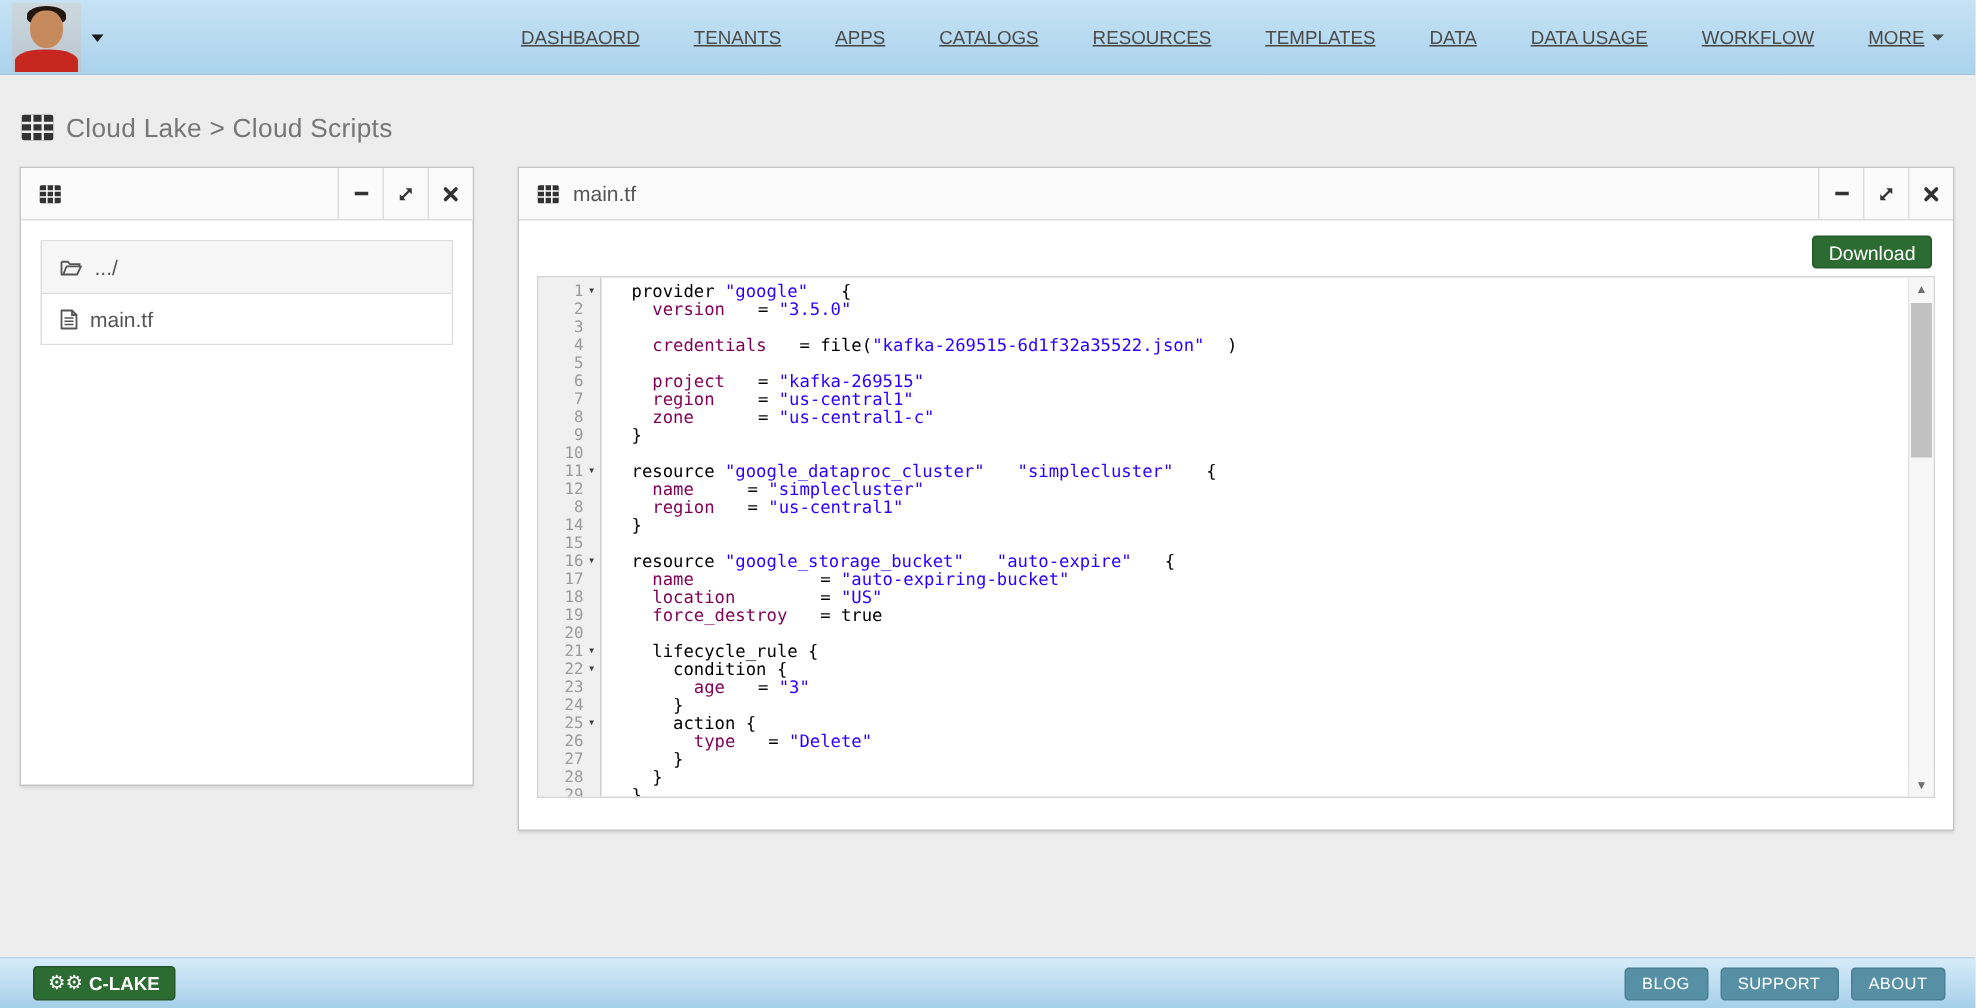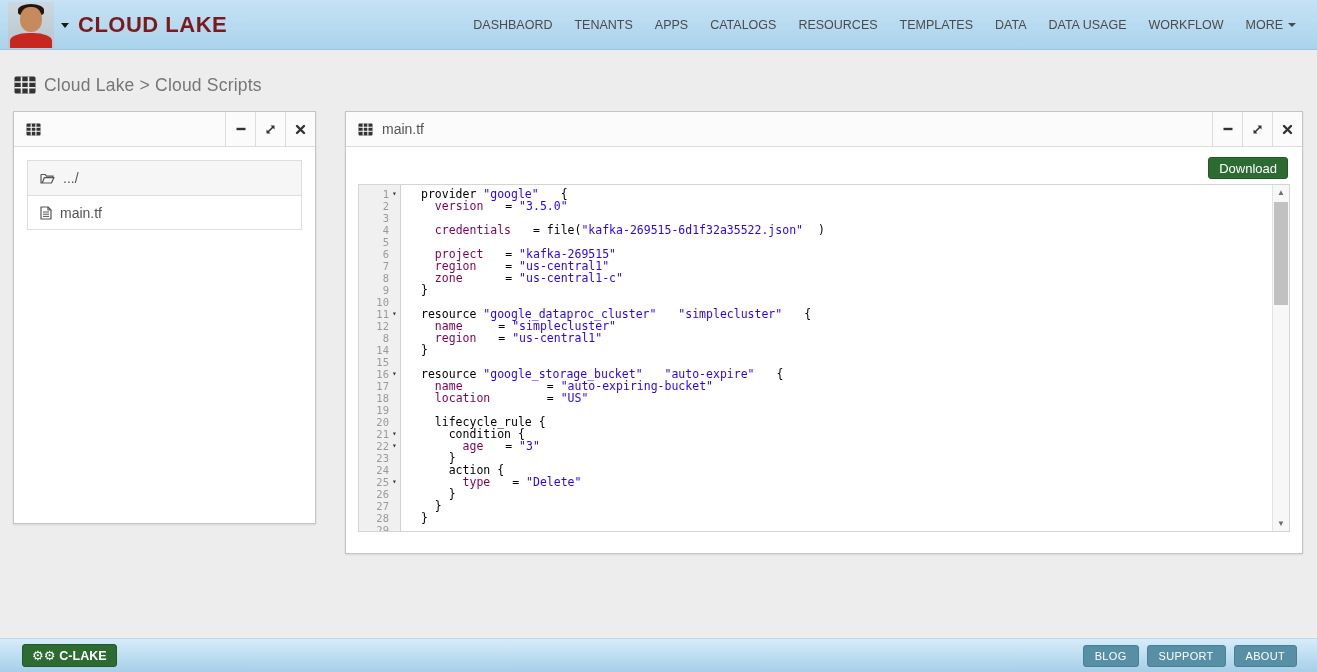--- a/index.html
+++ b/index.html
@@ -43,21 +43,21 @@
     border-top:5px solid #1a1a1a;
   }
   .app-title {
     margin-left:9px;
     font-size:22px; font-weight:bold; letter-spacing:.5px;
     color:var(--title-maroon,#7a1a1c);
     cursor:pointer;
   }
   .nav-list {
     list-style:none; margin-left:auto;
-    display:flex; align-items:flex-start; gap:0;
+    display:flex; align-items:flex-start; gap:14px;text-decoration:underline;
   }
   .nav-item {
     font-size:12.5px; color:#4b4b4b; padding:6px 11px; cursor:pointer;
     white-space:nowrap; display:flex; align-items:center;
   }
   .nav-item .caret {
     width:0; height:0; margin-left:5px; margin-top:1px;
     border-left:4px solid transparent; border-right:4px solid transparent;
     border-top:4px solid #4b4b4b;
   }
@@ -185,21 +185,20 @@
 </head>
 <body>
 
 <header class="navbar">
   <div class="avatar">
     <span class="hair"></span>
     <span class="head"></span>
     <span class="shirt"></span>
   </div>
   <span class="nav-caret"></span>
-  <div class="app-title">CLOUD LAKE</div>
   <ul class="nav-list" id="nav-list">
       <li class="nav-item">DASHBAORD</li>
       <li class="nav-item">TENANTS</li>
       <li class="nav-item">APPS</li>
       <li class="nav-item">CATALOGS</li>
       <li class="nav-item">RESOURCES</li>
       <li class="nav-item">TEMPLATES</li>
       <li class="nav-item">DATA</li>
       <li class="nav-item">DATA USAGE</li>
       <li class="nav-item">WORKFLOW</li>
@@ -426,20 +425,21 @@
           <div class="code-line"><span class="tok-t">}</span></div>
           <div class="code-line">&nbsp;</div>
           <div class="code-line"><span class="tok-t">resource </span><span class="tok-s">"google_dataproc_cluster"</span><span class="tok-t"> </span><span class="tok-s">"simplecluster"</span><span class="tok-t"> {</span></div>
           <div class="code-line"><span class="tok-t">  </span><span class="tok-a">name</span><span class="tok-t">   = </span><span class="tok-s">"simplecluster"</span></div>
           <div class="code-line"><span class="tok-t">  </span><span class="tok-a">region</span><span class="tok-t"> = </span><span class="tok-s">"us-central1"</span></div>
           <div class="code-line"><span class="tok-t">}</span></div>
           <div class="code-line">&nbsp;</div>
           <div class="code-line"><span class="tok-t">resource </span><span class="tok-s">"google_storage_bucket"</span><span class="tok-t"> </span><span class="tok-s">"auto-expire"</span><span class="tok-t"> {</span></div>
           <div class="code-line"><span class="tok-t">  </span><span class="tok-a">name</span><span class="tok-t">          = </span><span class="tok-s">"auto-expiring-bucket"</span></div>
           <div class="code-line"><span class="tok-t">  </span><span class="tok-a">location</span><span class="tok-t">      = </span><span class="tok-s">"US"</span></div>
+          <div class="code-line"><span class="tok-t">  </span><span class="tok-a">force_destroy</span><span class="tok-t"> = true</span></div>
           <div class="code-line">&nbsp;</div>
           <div class="code-line"><span class="tok-t">  lifecycle_rule {</span></div>
           <div class="code-line"><span class="tok-t">    condition {</span></div>
           <div class="code-line"><span class="tok-t">      </span><span class="tok-a">age</span><span class="tok-t"> = </span><span class="tok-s">"3"</span></div>
           <div class="code-line"><span class="tok-t">    }</span></div>
           <div class="code-line"><span class="tok-t">    action {</span></div>
           <div class="code-line"><span class="tok-t">      </span><span class="tok-a">type</span><span class="tok-t"> = </span><span class="tok-s">"Delete"</span></div>
           <div class="code-line"><span class="tok-t">    }</span></div>
           <div class="code-line"><span class="tok-t">  }</span></div>
           <div class="code-line"><span class="tok-t">}</span></div>

